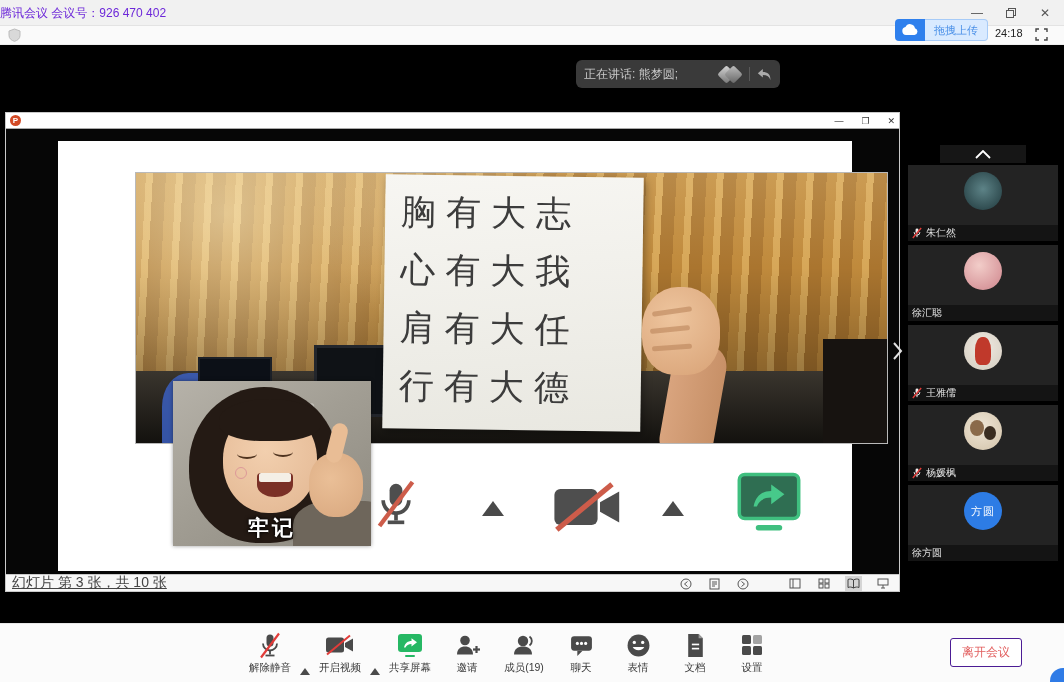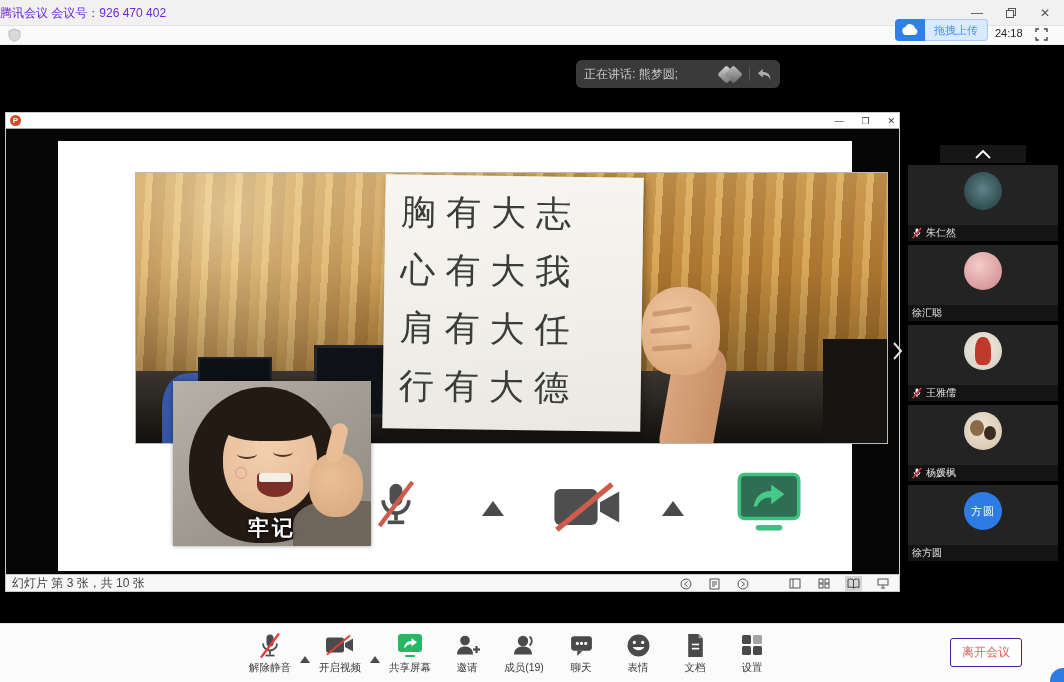--- a/index.html
+++ b/index.html
@@ -94,21 +94,21 @@
   .caption{position:absolute;left:0;bottom:4px;width:100%;text-align:center;font-size:21px;font-weight:bold;color:#fff;
            letter-spacing:3px;text-shadow:0 0 4px #000,0 0 2px #000;}
 
   
   .slide-icons{position:absolute;left:316px;top:326px;width:420px;height:80px;}
   .caret-big{width:0;height:0;border-left:11px solid transparent;border-right:11px solid transparent;border-bottom:15px solid #4a4a4a;}
 
   
   .ppt-status{position:absolute;left:0;bottom:0;right:0;height:17px;background:#f7f7f7;border-top:1px solid #c9c9c9;
               display:flex;align-items:center;padding:0 6px;}
-  .ppt-status .txt{font-size:12px;color:#444;}
+  .ppt-status .txt{font-size:14px;color:#444;text-decoration:underline;}
   .ppt-status .icons{position:absolute;right:8px;top:0;height:17px;display:flex;align-items:center;gap:13px;}
   .sicon{display:flex;align-items:center;justify-content:center;height:15px;padding:0 2px;}
   .sicon.active{background:#d5d5d5;}
 
   
   .chevron{position:absolute;left:893px;top:342px;z-index:25;}
 
   
   .sidebar{position:absolute;left:908px;top:145px;width:150px;}
   .collapse{width:86px;height:18px;margin:0 auto 2px auto;background:#161616;display:flex;align-items:center;justify-content:center;}
@@ -121,21 +121,21 @@
   .av2{background:radial-gradient(circle at 50% 45%,#5d8387,#2e4a4e 75%);}
   .av3{background:radial-gradient(circle at 50% 40%,#efeae2,#d9d2c6 80%);}
   .av3 .redfig{position:absolute;left:11px;top:5px;width:16px;height:28px;background:#c0392b;border-radius:45% 45% 30% 30%;}
   .av4{background:radial-gradient(circle at 45% 40%,#efe6d6,#d9cbb4 75%);}
   .av4 .dpatch{position:absolute;left:6px;top:8px;width:14px;height:16px;background:#8a6a4a;border-radius:50%;}
   .av4 .dpatch2{position:absolute;left:20px;top:14px;width:12px;height:14px;background:#3a2d20;border-radius:50%;}
   .av-blue{display:flex;align-items:center;justify-content:center;color:#fff;font-size:11px;letter-spacing:1px;}
 
   
   .bottombar{position:absolute;left:0;top:623px;width:1064px;height:59px;background:#fbfbfb;border-top:1px solid #e7e7e7;}
-  .toolrow{position:absolute;left:243px;top:7px;display:flex;align-items:center;gap:3px;}
+  .toolrow{position:absolute;left:243px;top:7px;display:flex;align-items:flex-end;gap:3px;}
   .titem{display:flex;flex-direction:column;align-items:center;width:54px;cursor:default;}
   .titem .ic{height:28px;display:flex;align-items:center;justify-content:center;}
   .titem .lbl{font-size:10.5px;color:#3a3a3a;margin-top:2px;white-space:nowrap;}
   .caret-sm{width:0;height:0;border-left:5px solid transparent;border-right:5px solid transparent;border-bottom:7px solid #4a4a4a;
             margin-top:12px;}
   .leavebtn{position:absolute;right:42px;top:14px;padding:5px 11px;border:1px solid #4c1d95;border-radius:3px;
             color:#e25f5f;font-size:12px;background:#fff;cursor:default;}
   .bluedot{position:absolute;left:1050px;top:668px;width:26px;height:26px;border-radius:50%;background:#2f7be6;}
 </style>
 </head>

